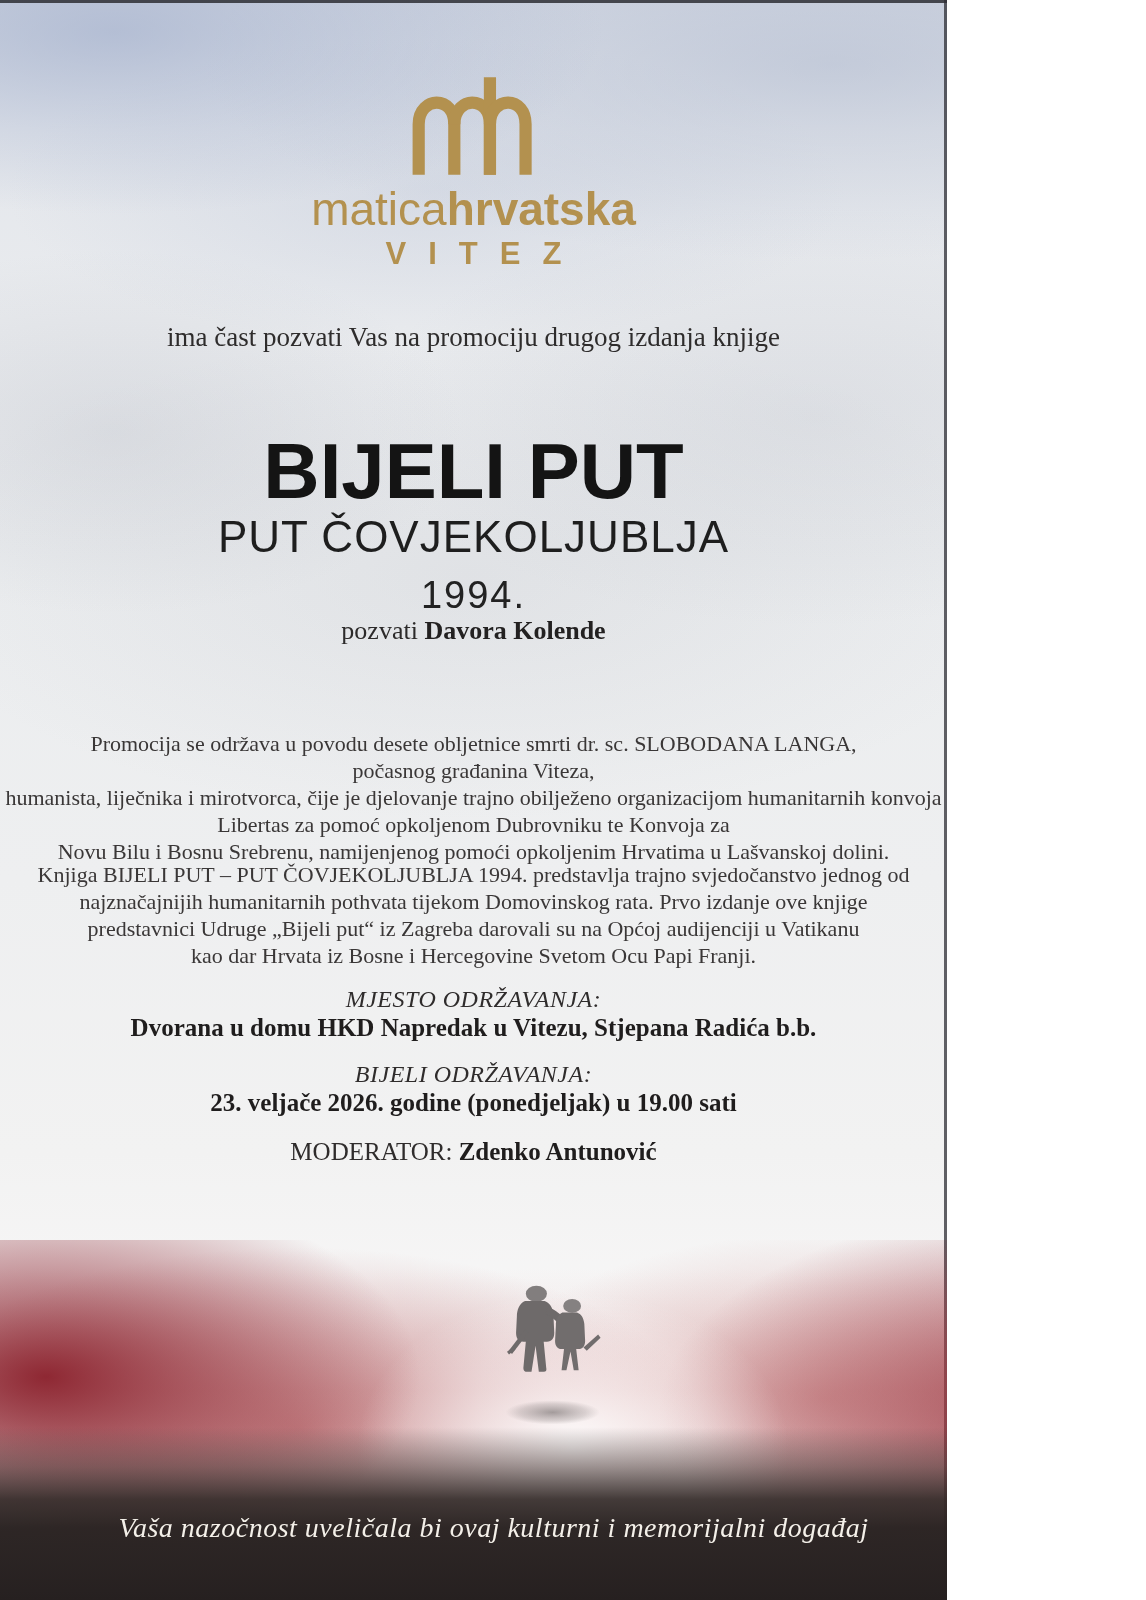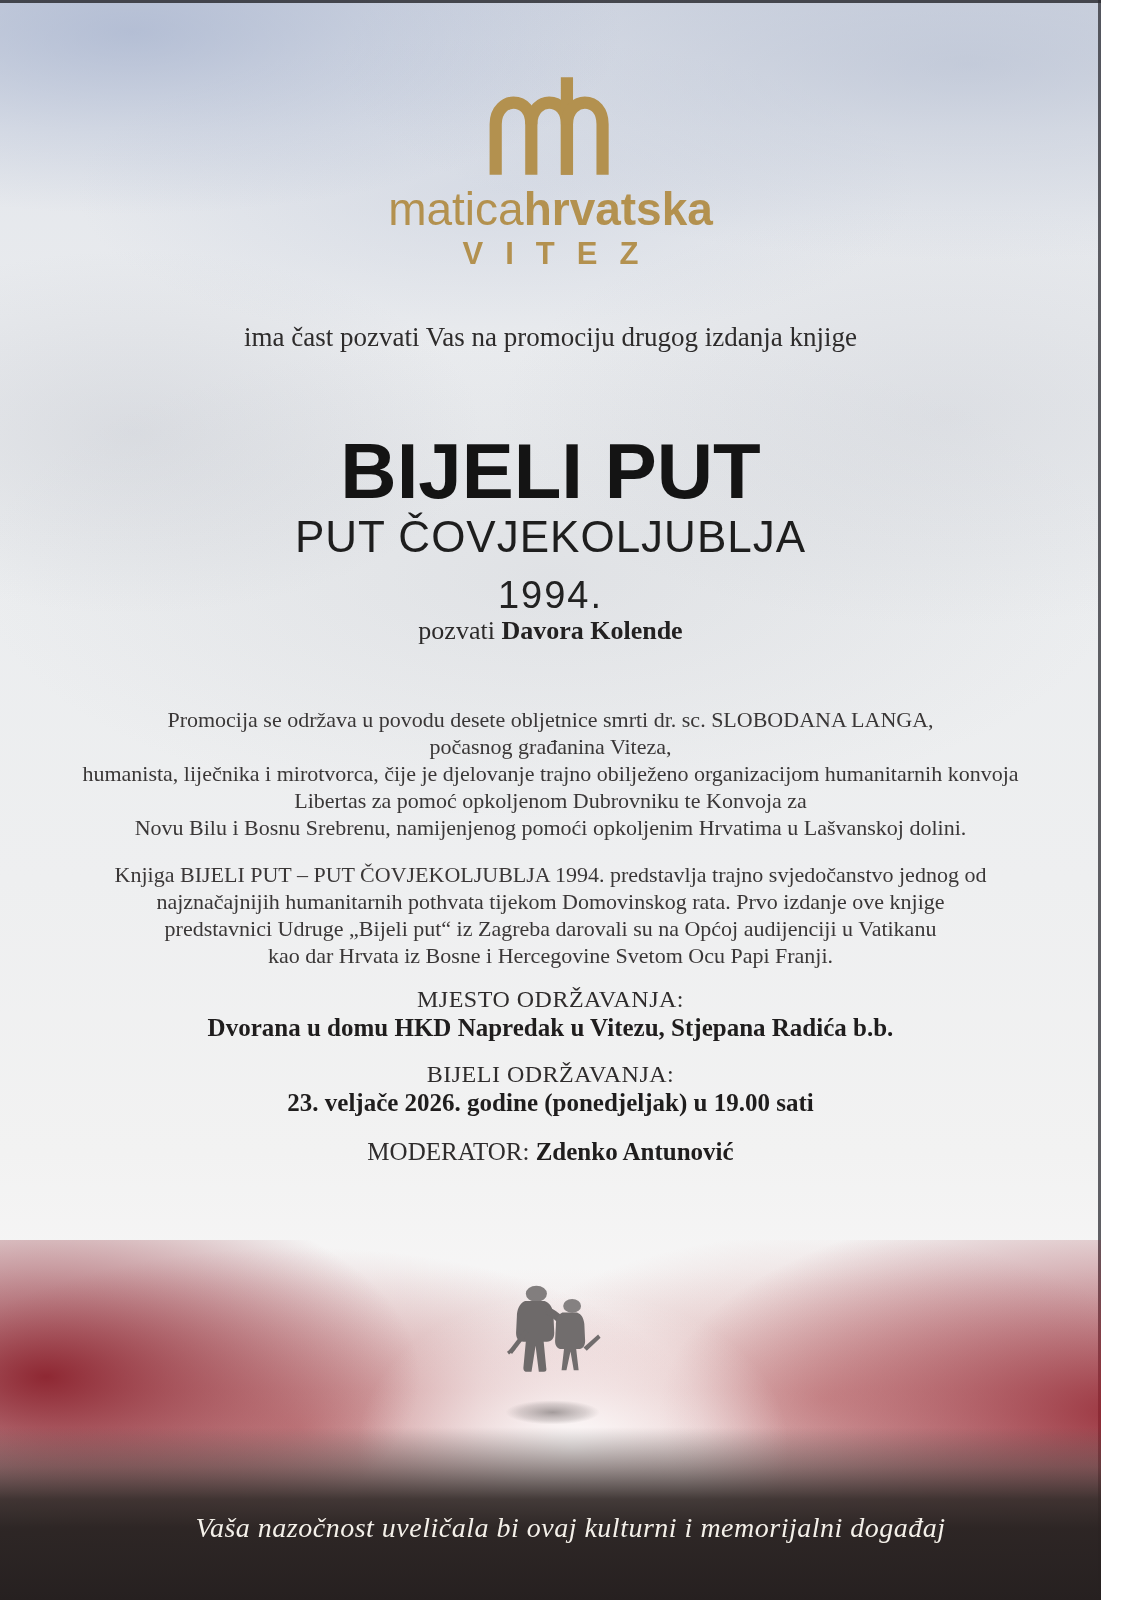--- a/index.html
+++ b/index.html
@@ -1,17 +1,17 @@
 <!DOCTYPE html>
 <html><head>
 <meta charset="utf-8">
 <style>
   html,body{margin:0;padding:0;}
   body{width:1146px;height:1600px;overflow:hidden;font-family:"Liberation Serif",serif;}
-  .page{position:relative;width:1101px;height:1600px;overflow:hidden;
+  .page{position:relative;width:947px;height:1600px;overflow:hidden;
     background:
       radial-gradient(700px 260px at 12% 2%, rgba(150,165,198,.55), rgba(150,165,198,0) 70%),
       radial-gradient(900px 280px at 88% 4%, rgba(165,176,200,.45), rgba(165,176,200,0) 70%),
       radial-gradient(600px 220px at 45% 12%, rgba(178,188,210,.30), rgba(178,188,210,0) 70%),
       radial-gradient(500px 260px at 12% 27%, rgba(168,172,184,.25), rgba(168,172,184,0) 70%),
       radial-gradient(640px 300px at 86% 26%, rgba(172,176,188,.22), rgba(172,176,188,0) 70%),
       radial-gradient(800px 340px at 50% 36%, rgba(165,168,178,.16), rgba(165,168,178,0) 72%),
       linear-gradient(180deg,#d5dae4 0%,#e4e7ec 8%,#e9ebee 20%,#ebedef 35%,#eeeff0 55%,#f2f2f2 72%,#f9f8f8 86%,#ffffff 100%);
   }
   .frame-top{position:absolute;top:0;left:0;right:0;height:3px;background:rgba(45,46,52,.85);}
@@ -28,25 +28,25 @@
   .intro{top:322px;font-size:27px;color:#2e2c2c;}
 
   .title{top:432px;font-family:"Liberation Sans",sans-serif;font-weight:700;font-size:78px;line-height:78px;color:#141414;letter-spacing:0px;}
   .subtitle{top:514px;font-family:"Liberation Sans",sans-serif;font-weight:400;font-size:44px;line-height:46px;color:#1e1e1e;letter-spacing:1px;}
   .year{top:574px;font-family:"Liberation Sans",sans-serif;font-weight:400;font-size:38px;color:#222;letter-spacing:2px;}
   .author{top:616px;font-size:26px;color:#2c2a2a;}
   .author b{color:#232121;}
 
   .para{font-size:22px;line-height:27px;color:#3a3737;}
   .para div{white-space:nowrap;}
-  .p1{top:706px;}
+  .p1{top:730px;}
   .p2{top:861px;}
 
   .section{color:#2f2c2c;}
-  .sec-label{font-size:24px;letter-spacing:.5px;}
+  .sec-label{font-size:24px;letter-spacing:.5px;font-style:italic;}
   .sec-value{font-size:25px;font-weight:700;color:#1f1d1d;line-height:30px;}
   .venue{top:986px;}
   .time{top:1061px;}
   .moderator{top:1138px;font-size:25px;}
   .presenters{top:1191px;font-size:25px;line-height:31px;}
   .moderator b,.presenters b{color:#1f1d1d;}
 
   
   .landscape{position:absolute;left:0;top:1240px;width:1146px;height:360px;
     background:

